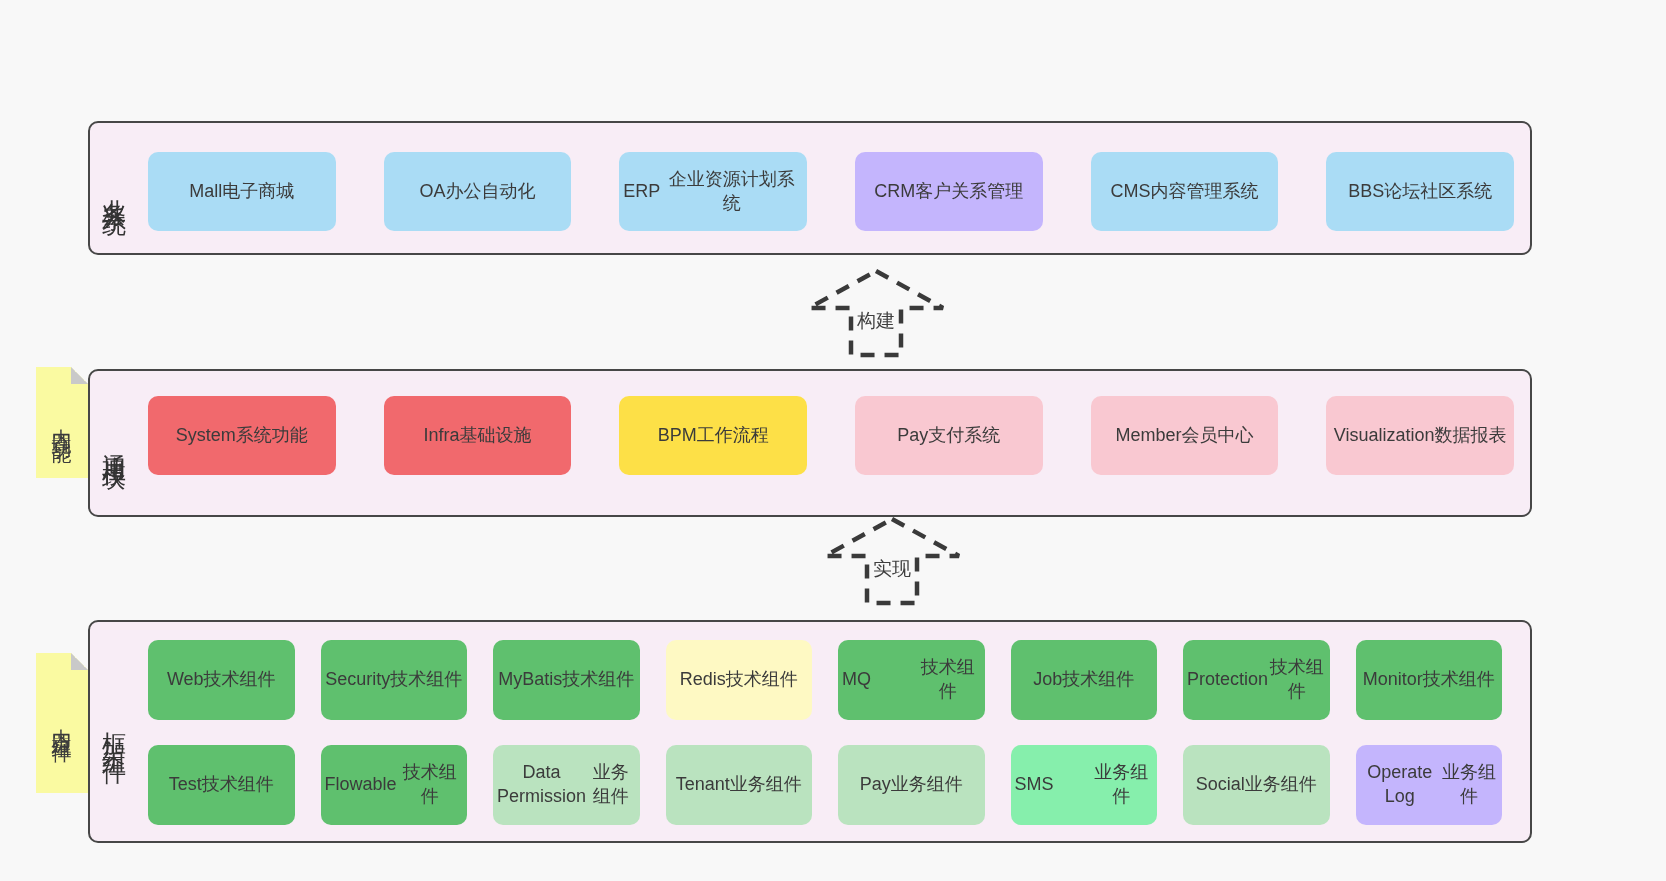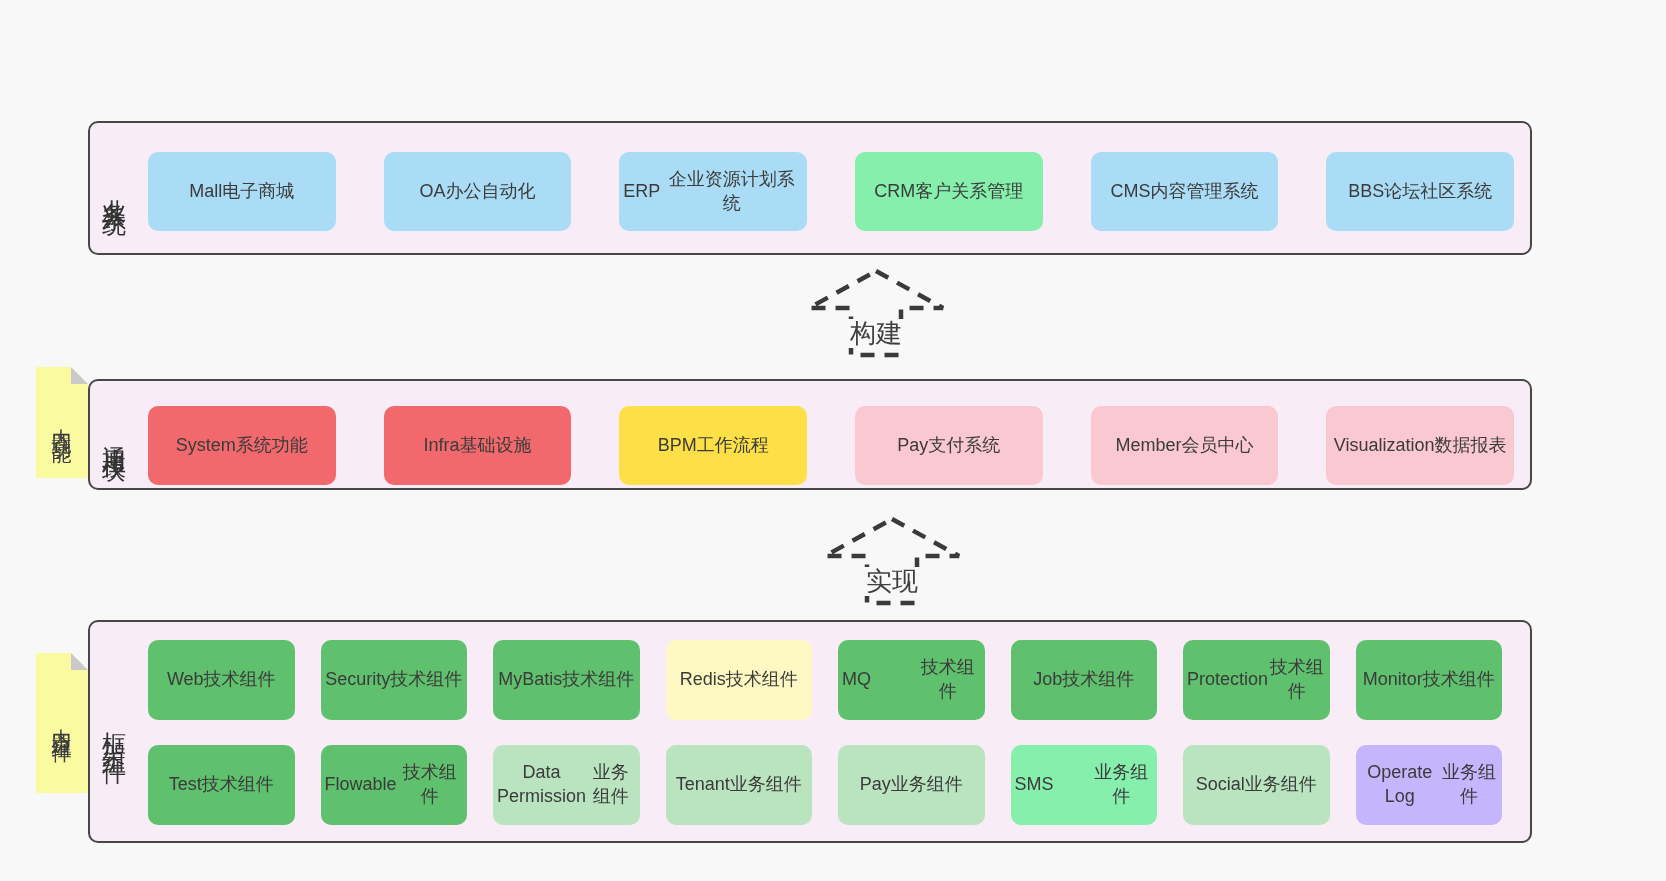--- a/index.html
+++ b/index.html
@@ -44,22 +44,22 @@
     content:'';position:absolute;top:0;right:0;width:17px;height:17px;
     background:linear-gradient(to bottom left,rgba(0,0,0,0) 50%,#c9c9c9 50%);
   }
   .sticky-text{
     writing-mode:vertical-rl;text-orientation:upright;
     font-size:20px;letter-spacing:5px;color:#3c3c3c;line-height:1;
   }
   .arrow{position:absolute;width:140px;height:92px;}
   .arrow svg{display:block;}
   .arrow .lbl{
-    position:absolute;left:50%;top:52px;transform:translateX(-50%);
-    background:#f8f8f8;padding:0 3px;font-size:26px;color:#3f3f3f;
+    position:absolute;left:50%;top:44px;transform:translateX(-50%);
+    background:#f8f8f8;padding:0 3px;font-size:19px;color:#3f3f3f;
     white-space:nowrap;line-height:1.1;
   }
 </style>
 </head>
 <body>
 
 <div class="canvas">
 
   <section class="tier t1" style="top:121px;height:134px;">
     <div class="tier-label">业务系统</div>
@@ -72,21 +72,21 @@
   <div class="box" style="background: rgb(170, 220, 245);">
     <div class="en">OA</div>
     <div class="zh">办公自动化</div>
   </div>
 
   <div class="box" style="background: rgb(170, 220, 245);">
     <div class="en">ERP</div>
     <div class="zh">企业资源计划系统</div>
   </div>
 
-  <div class="box" style="background: #86efac; align-items: center;">
+  <div class="box" style="background: #c4b5fd; align-items: center;">
     <div class="en">CRM</div>
     <div class="zh">客户关系管理</div>
   </div>
 
   <div class="box" style="background: rgb(170, 220, 245);">
     <div class="en">CMS</div>
     <div class="zh">内容管理系统</div>
   </div>
 
   <div class="box" style="background: rgb(170, 220, 245);">
@@ -99,21 +99,21 @@
   <div class="arrow" style="left:806px;top:267px;">
     <svg width="140" height="92" viewBox="0 0 140 92">
       <polygon points="70,4 137,41 95,41 95,88 45,88 45,41 3,41" fill="none" stroke="#3a3a3a" stroke-width="4.5" stroke-dasharray="14 10"></polygon>
     </svg>
     <span class="lbl">构建</span>
   </div>
 
   <div class="sticky" style="left:36px;top:367px;height:111px;">
     <span class="sticky-text">内置功能</span>
   </div>
-  <section class="tier t2" style="top:379px;height:111px;">
+  <section class="tier t2" style="top:369px;height:148px;">
     <div class="tier-label">通用模块</div>
     <div class="row" style="top:25px;height:79px;">
   <div class="box" style="background: rgb(241, 105, 109);">
     <div class="en">System</div>
     <div class="zh">系统功能</div>
   </div>
 
   <div class="box" style="background: rgb(241, 105, 109);">
     <div class="en">Infra</div>
     <div class="zh">基础设施</div>

